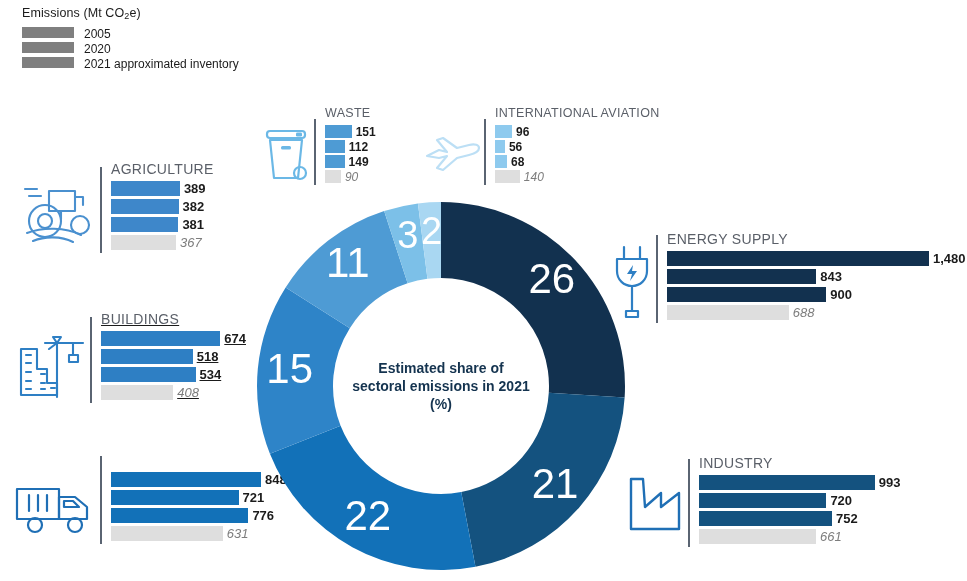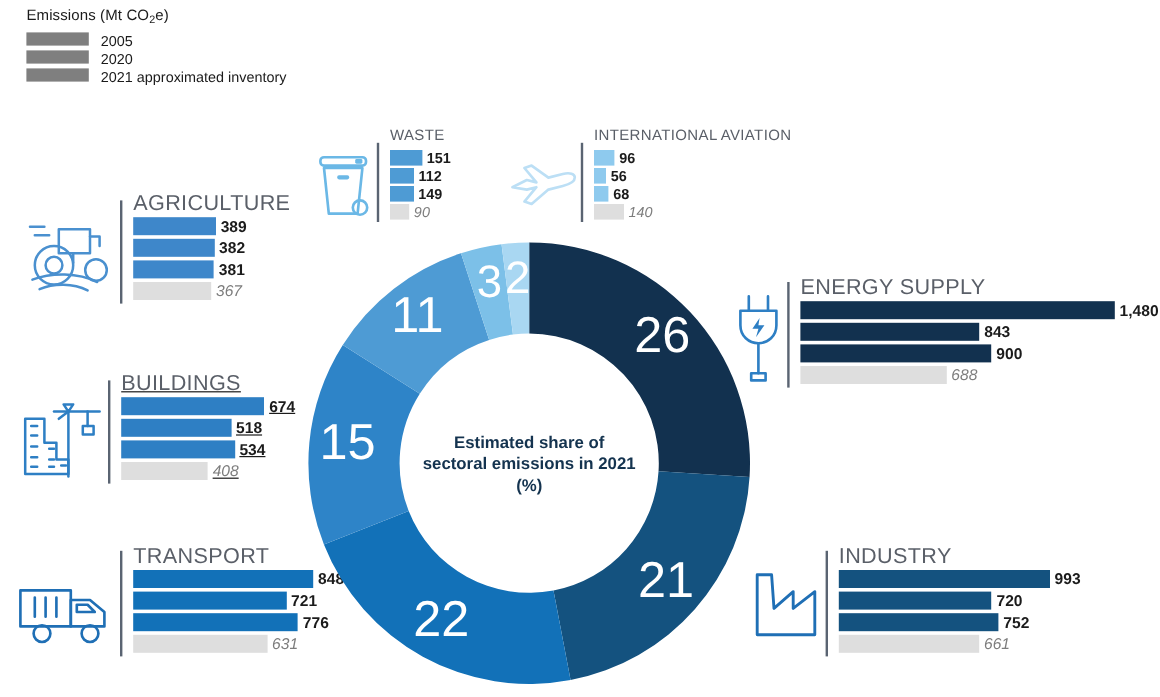--- a/index.html
+++ b/index.html
@@ -22,21 +22,21 @@
   #legend .lg-lab{font-size:12px;color:#1b1b1b;white-space:nowrap;}
   #legend .lg-row.proj .lg-lab{font-style:italic;color:#8a8a8a;}
 
   
   .panel{position:absolute;}
   .panel .inner{display:flex;align-items:flex-end;}
   .panel .icowrap{flex:none;display:flex;align-items:center;justify-content:center;}
   .panel .divider{width:2px;background:#5a6472;flex:none;margin:0 9px 0 0;}
   .panel .body{flex:none;}
   .panel .sec-title{
-    font-size:18px;color:#5a5f68;letter-spacing:.3px;
+    font-size:14px;color:#5a5f68;letter-spacing:.3px;
     line-height:15px;margin-bottom:4px;white-space:nowrap;
   }
   .barline{display:flex;align-items:center;height:15px;margin-bottom:3px;}
   .barline .bar{height:15px;flex:none;}
   .barline .val{font-size:13px;font-weight:bold;color:#1b1b1b;margin-left:4px;white-space:nowrap;}
   .barline.proj .val{font-style:italic;font-weight:normal;color:#7d7d7d;}
   .panel.right .inner{flex-direction:row;}
   .panel.right .divider{margin:0 9px 0 0;}
 
   
@@ -234,21 +234,20 @@
           <path d="M20 26 L20 42 M29 26 L29 42 M38 26 L38 42"></path>
           <path d="M50 28 L66 28 L78 38 L78 50 L50 50 Z"></path>
           <path d="M55 32 L64 32 L70 38 L55 38 Z"></path>
           <circle cx="26" cy="56" r="7"></circle>
           <circle cx="66" cy="56" r="7"></circle>
         </g>
       </svg>
     </div>
     <div class="divider" style="height:88px;"></div>
     <div class="body">
-      <div class="sec-title">TRANSPORT</div>
       <div class="barline">
         <span class="bar" style="width: 150.1px; background: rgb(18, 113, 184);"></span>
         <span class="val">848</span>
       </div>
       <div class="barline">
         <span class="bar" style="width: 127.6px; background: rgb(18, 113, 184);"></span>
         <span class="val">721</span>
       </div>
       <div class="barline">
         <span class="bar" style="width: 137.4px; background: rgb(18, 113, 184);"></span>

